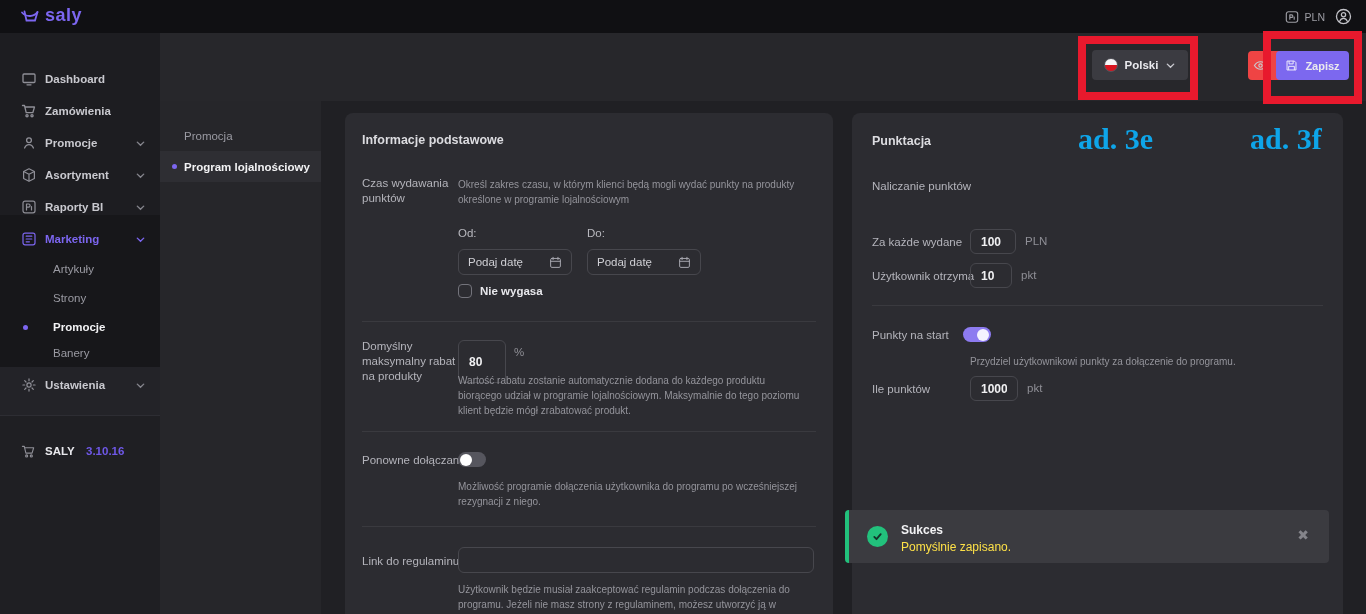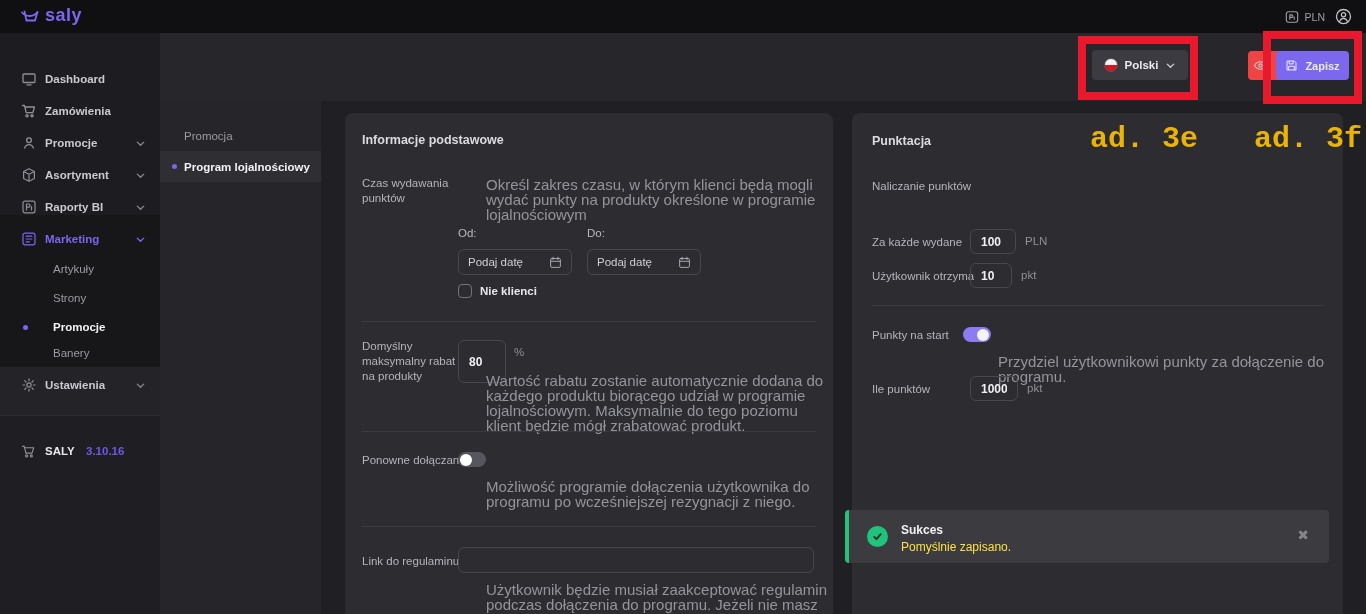--- a/index.html
+++ b/index.html
@@ -52,21 +52,21 @@
   .subnav-item .lbl { position:absolute; left:24px; font-size:11.5px; color:#9a9aa2; }
   .subnav-item.active { background:#2e2e33; }
   .subnav-item.active .lbl { color:#f2f2f4; font-weight:bold; }
 
   
   .card { background:#2c2c31; border-radius:8px 8px 0 0; z-index:3; }
   .card-left  { left:345px; top:113px; width:488px; height:501px; }
   .card-right { left:852px; top:113px; width:491px; height:501px; }
   .card-title { position:absolute; font-size:12.5px; font-weight:bold; color:#dcdce0; }
   .f-label { position:absolute; font-size:11.5px; color:#b4b4bb; line-height:15px; }
-  .f-desc  { position:absolute; font-size:15px; color:#94949b; line-height:15px;margin-left:28px; }
+  .f-desc  { position:absolute; font-size:10px; color:#94949b; line-height:15px; }
   .divider { position:absolute; height:1px; background:#3a3a3f; }
   .mini-label { position:absolute; font-size:11.5px; color:#b9b9bf; }
   .fake-input { position:absolute; border:1px solid #47474d; border-radius:6px; background:transparent;
     display:flex; align-items:center; padding:0 9px; color:#cfcfd4; font-size:11.5px; cursor:text; }
   .fake-input .cal { margin-left:auto; color:#a9a9b1; display:flex; }
   input.val { position:absolute; border:1px solid #47474d; border-radius:6px; background:transparent;
     color:#f0f0f2; font-size:12px; font-weight:bold; padding:0 10px; outline:none;
     font-family:"Liberation Sans","DejaVu Sans",sans-serif; }
   .suffix { position:absolute; font-size:11.5px; color:#8f8f96; }
   .checkbox { position:absolute; width:14px; height:14px; border:1.5px solid #73737b; border-radius:4px; background:transparent; cursor:pointer; }
@@ -80,22 +80,22 @@
   .toast { left:845px; top:510px; width:484px; height:53px; background:#3b3b40; border-radius:4px;
     border-left:4px solid #22c17c; z-index:25; }
   .toast-icon { position:absolute; left:18px; top:16px; width:21px; height:21px; border-radius:50%;
     background:#22c17c; display:flex; align-items:center; justify-content:center; }
   .toast-title { position:absolute; left:52px; top:13px; font-size:12px; font-weight:bold; color:#f2f2f4; }
   .toast-msg { position:absolute; left:52px; top:30px; font-size:12px; color:#fde047; }
   .toast-close { position:absolute; right:20px; top:17px; color:#85858b; font-size:14px; font-weight:bold; cursor:pointer; }
 
   
   .anno-box { position:absolute; border:8px solid #e8192d; z-index:40; pointer-events:none; }
-  .anno-txt { position:absolute; z-index:40; color:#eab308; font-size:30px; font-weight:bold; text-align:right;
-    font-family:Liberation Mono, monospace; }
+  .anno-txt { position:absolute; z-index:40; color:#0ea5e9; font-size:30px; font-weight:bold; text-align:left;
+    font-family:Liberation Serif, serif; }
 
   svg { display:block; }
 </style>
 </head>
 <body>
 
 <div class="screen">
 
   <div class="abs topbar">
     <div class="abs logo">
@@ -316,21 +316,21 @@
       <span>Podaj datę</span>
       <span class="cal">
         <svg width="13" height="13" viewBox="0 0 16 16" fill="none" stroke="currentColor" stroke-width="1.2" stroke-linecap="round">
           <rect x="2" y="3" width="12" height="11" rx="1.5"></rect>
             <path d="M2 6.5h12M5 1.6v2.8M11 1.6v2.8"></path>
         </svg>
         </span>
     </div>
 
     <div class="checkbox" style="left:113px; top:171px"></div>
-    <div class="check-lbl" style="left:135px; top:172px">Nie klienci</div>
+    <div class="check-lbl" style="left:135px; top:172px">Nie wygasa</div>
 
     <div class="divider" style="left:17px; top:208px; width:454px"></div>
 
     <div class="f-label" style="left:17px; top:226px; width:96px">Domyślny maksymalny rabat na produkty</div>
     <input class="val" style="left: 113px; top: 227px; width: 48px; height: 43px;" readonly="" value="80">
     <div class="suffix" style="left:169px; top:233px">%</div>
     <div class="f-desc" style="left:113px; top:260px; width:345px">Wartość rabatu zostanie automatycznie dodana do każdego produktu biorącego udział w programie lojalnościowym. Maksymalnie do tego poziomu klient będzie mógł zrabatować produkt.</div>
 
     <div class="divider" style="left:17px; top:318px; width:454px"></div>
 

